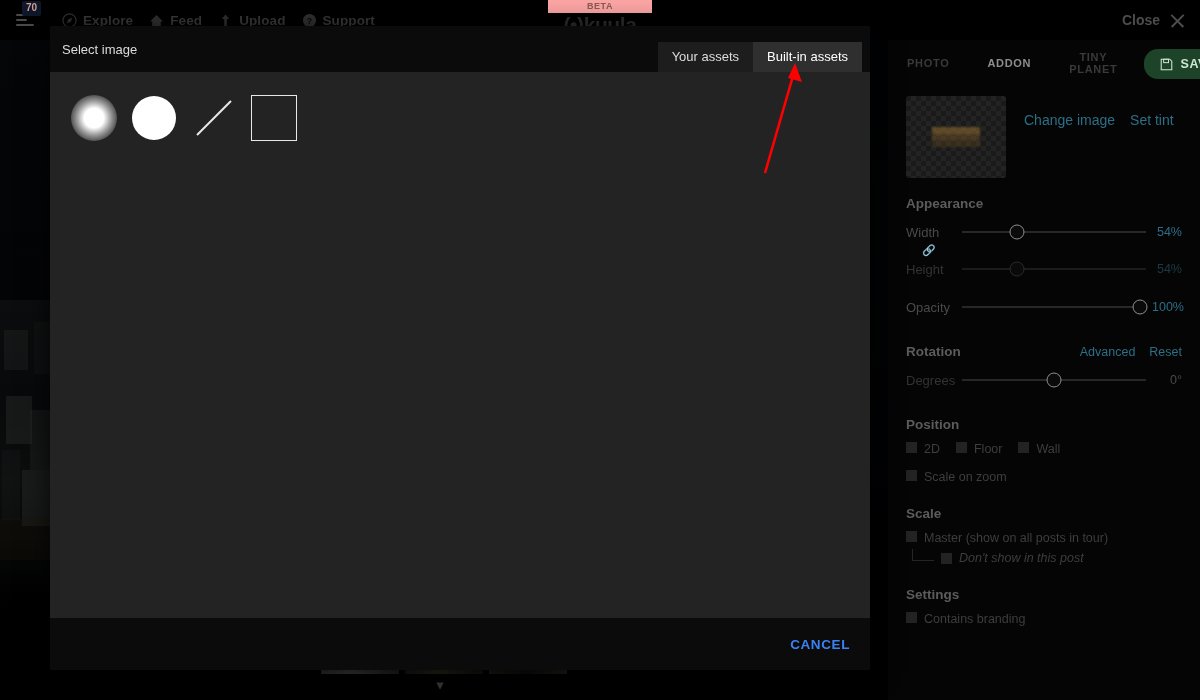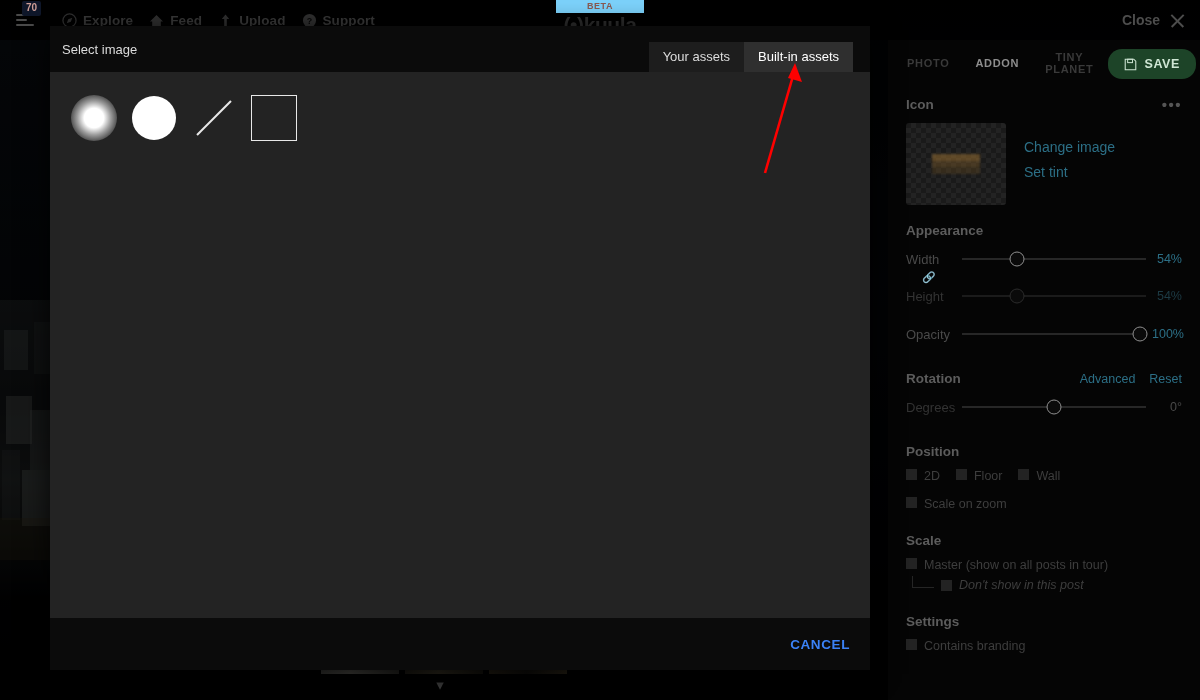--- a/index.html
+++ b/index.html
@@ -68,22 +68,22 @@
     margin-left: 16px; letter-spacing: .1px;
   }
   .navitem .ico { width: 15px; height: 15px; opacity: .85; display: block; }
   .navitem .ico svg { display: block; }
 
   .brandwrap {
     position: absolute; left: 50%; top: 0; transform: translateX(-50%);
     display: flex; flex-direction: column; align-items: center; width: 120px;
   }
   .beta {
-    background: #7dd3fc; color: #8a5a52; font-size: 9px; font-weight: bold;
-    letter-spacing: .6px; padding: 1px 0 2px; width: 88px; text-align: center;
+    background: #fca5a5; color: #8a5a52; font-size: 9px; font-weight: bold;
+    letter-spacing: .6px; padding: 1px 0 2px; width: 104px; text-align: center;
   }
   .brand {
     color: #2e2e2e; font-size: 21px; font-weight: bold; letter-spacing: -.4px;
     line-height: 1; margin-top: 1px; display: flex; align-items: center;
   }
   .brand .dotlogo {
     display: inline-flex; align-items: center; justify-content: center;
     font-size: 21px; line-height: 1;
   }
   .closebtn {
@@ -97,21 +97,21 @@
     width: 17px; height: 1.5px; background: #4d4d4d;
   }
   .closebtn .xi:before { transform: rotate(45deg); }
   .closebtn .xi:after  { transform: rotate(-45deg); }
 
   
   .sidepanel {
     position: absolute; right: 0; top: 40px; width: 312px; height: 660px;
     background: rgba(5,5,5,.93); z-index: 30; overflow: hidden;
   }
-  .ptabs { display: flex; align-items: stretch; height: 42px; padding: 6px 8px 0 8px; gap: 4px; }
+  .ptabs { display: flex; align-items: stretch; height: 42px; padding: 6px 8px 0 8px; gap: 16px; }
   .ptab {
     flex: 0 0 auto; display: flex; align-items: center; justify-content: center;
     text-align: center; font-size: 11px; font-weight: bold; letter-spacing: .7px;
     color: #3a3a3a; padding: 0 11px; line-height: 1.05; height: 36px;
   }
   .ptab.two-line { white-space: pre-line; }
   .ptab.active { color: #8e8e8e; }
   .savebtn {
     margin-left: auto; display: flex; align-items: center; gap: 7px;
     background: #1d4428; color: #cfe6d4; font-size: 12.5px; font-weight: bold;
@@ -137,21 +137,21 @@
     background-size: 10px 10px;
     background-position: 0 0, 5px 5px;
     display: flex; align-items: center; justify-content: center;
   }
   .thumb-art {
     width: 48px; height: 20px;
     background: linear-gradient(to bottom,
       rgba(150,110,50,.55) 0 35%, rgba(120,88,40,.45) 35% 65%, rgba(95,70,32,.4) 65% 100%);
     filter: blur(1.1px);
   }
-  .links { padding-top: 16px; display: flex; flex-direction: column; gap: 9px; }
+  .links { padding-top: 16px; display: flex; flex-direction: row; gap: 15px; }
   .link { color: #2c6f86; font-size: 14px; }
 
   .sect { margin-top: 18px; }
   .sect-head {
     color: #5c5c5c; font-size: 13.5px; font-weight: bold;
     display: flex; align-items: baseline; margin-bottom: 8px;
   }
   .sect-head .acts { margin-left: auto; display: flex; gap: 14px; }
   .sect-head .acts span { color: #2c6f86; font-size: 12.5px; font-weight: normal; }
 
@@ -208,21 +208,21 @@
     position: absolute; left: 50px; top: 26px; width: 820px; height: 644px;
     background: #0b0b0b; z-index: 60;
     box-shadow: 0 4px 26px rgba(0,0,0,.8);
     display: flex; flex-direction: column;
   }
   .modal-head {
     position: relative; height: 46px; flex: 0 0 46px;
     display: flex; align-items: center; padding: 0 0 0 12px;
   }
   .modal-title { color: #dcdcdc; font-size: 13px; }
-  .tabs { position: absolute; right: 17px; bottom: 0; display: flex; align-items: center; }
+  .tabs { position: absolute; right: 8px; bottom: 0; display: flex; align-items: center; }
   .tab {
     font-size: 13px; padding: 8px 14px 9px; line-height: 1;
   }
   .tab.inactive { background: #1d1d1d; color: #dcdcdc; }
   .tab.active { background: #2f2f2f; color: #ffffff; }
 
   .assets {
     flex: 1; background: #232323; padding: 18px 14px; display: flex;
     align-items: flex-start; gap: 0;
   }
@@ -351,24 +351,20 @@
               <path d="M1.5 1.5h10.5L14.5 4v10.5h-13z" fill="none" stroke="#cfe6d4" stroke-width="1.3"></path>
               <rect x="4.5" y="1.5" width="6" height="4.2" fill="none" stroke="#cfe6d4" stroke-width="1.2"></rect>
             </svg>
         </span>
         <span>SAVE</span>
       </div>
     </div>
 
     <div class="panel-body">
 
-      <div class="sect-title">
-        <span>Icon</span>
-        <span class="dots">•••</span>
-      </div>
       <div class="iconrow">
         <div class="thumb">
           <div class="thumb-art"></div>
         </div>
         <div class="links">
           <span class="link">Change image</span>
           <span class="link">Set tint</span>
         </div>
       </div>
 

